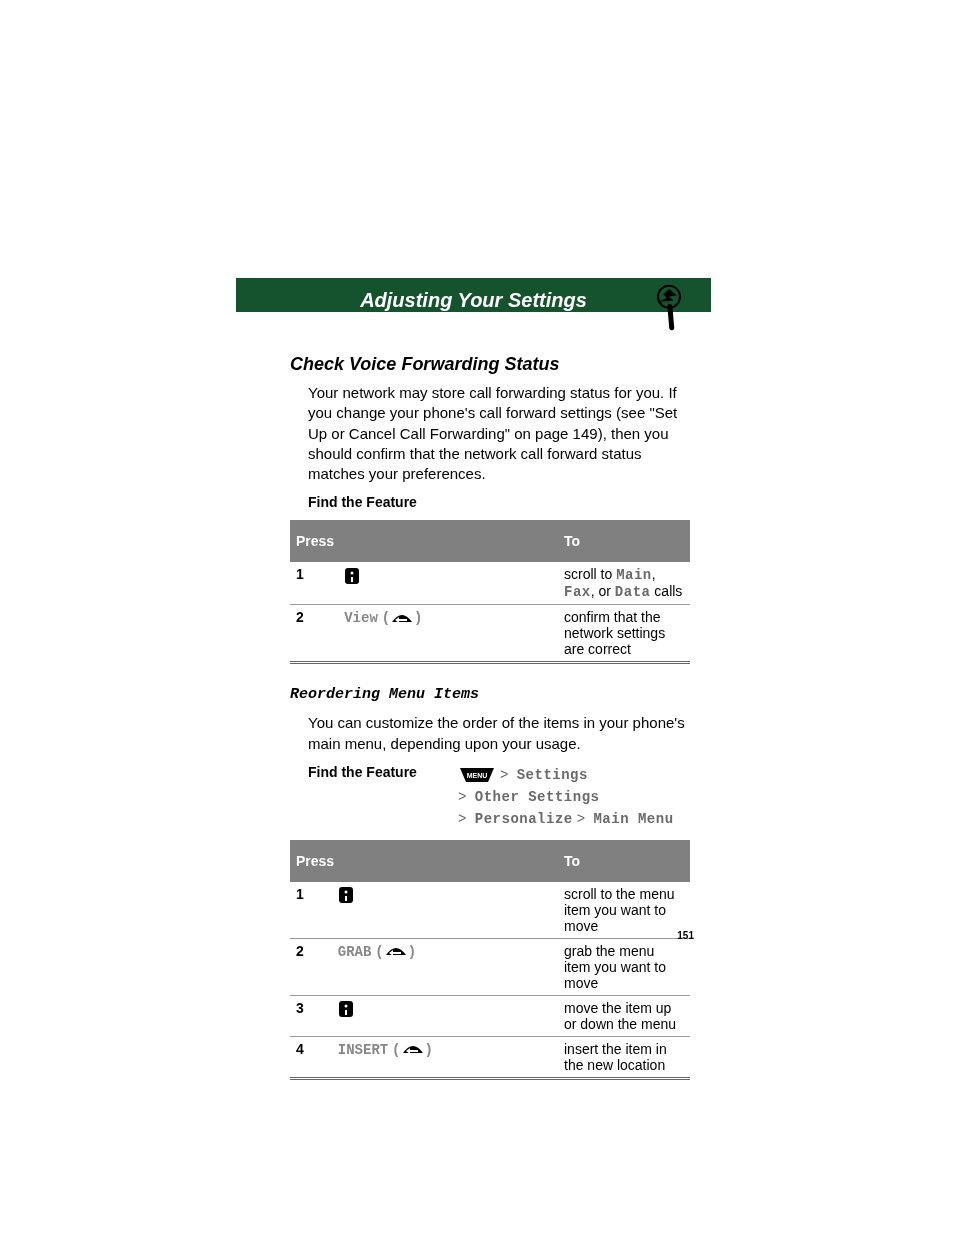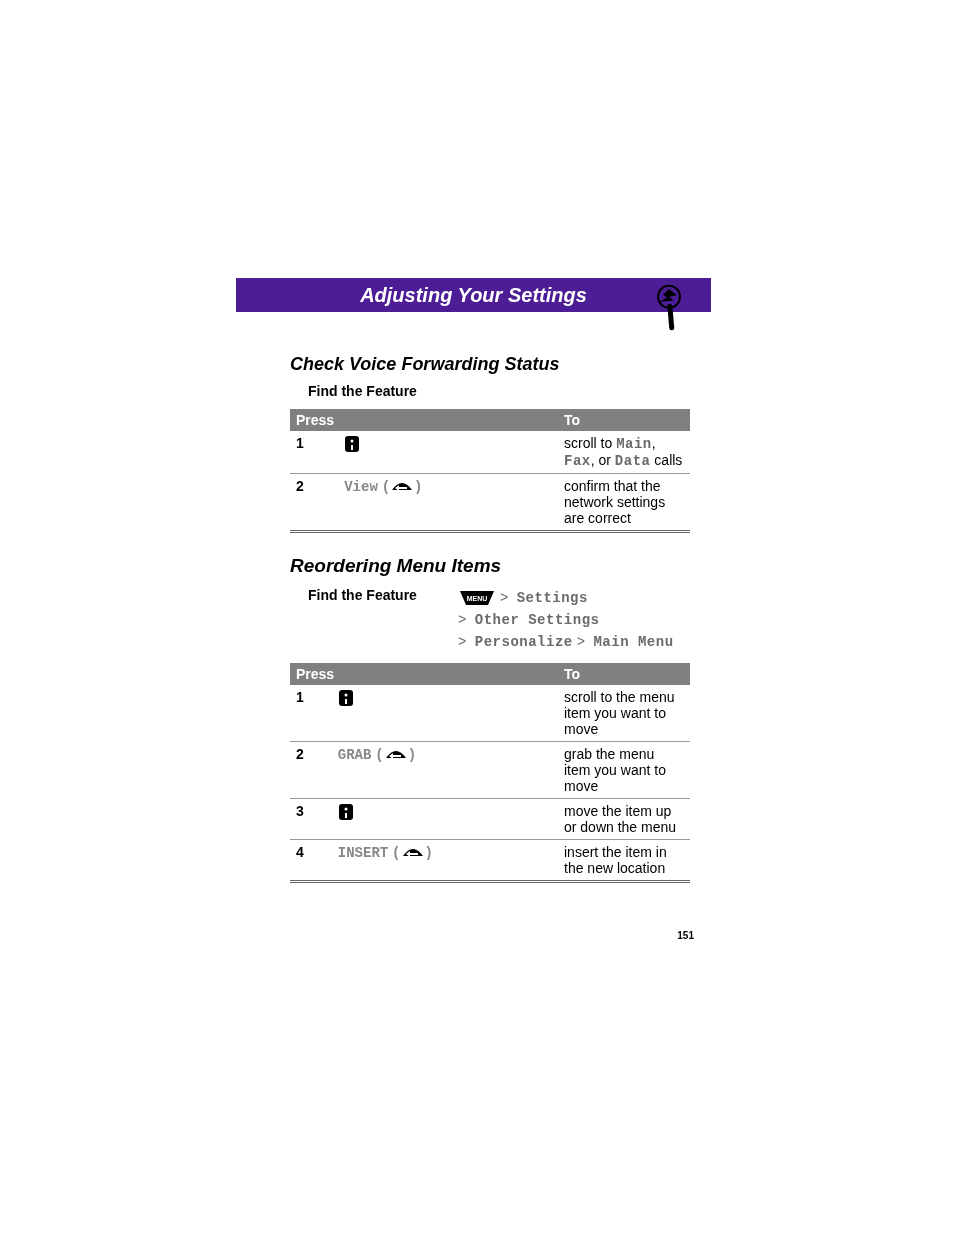--- a/index.html
+++ b/index.html
@@ -1,31 +1,31 @@
 <!DOCTYPE html>
 <html><head>
 <meta charset="utf-8">
 <style>
   html,body{margin:0;padding:0;background:#fff;color:#000;font-family:Georgia,'Times New Roman',serif}
   .page{width:954px;height:1235px;position:relative;margin:0 auto;box-sizing:border-box;padding:260px 260px 0 290px}
-  .header-bar{position:absolute;top:278px;left:236px;width:475px;height:34px;background:#4c1d95;color:#fff;font-style:italic;font-weight:bold;font-size:20px;display:flex;align-items:center;justify-content:center;font-family:Arial,Helvetica,sans-serif}
+  .header-bar{position:absolute;top:278px;left:236px;width:475px;height:34px;background:#14532d;color:#fff;font-style:italic;font-weight:bold;font-size:20px;display:flex;align-items:flex-end;justify-content:center;font-family:Arial,Helvetica,sans-serif}
   .corner-icon{position:absolute;top:280px;left:642px;width:56px;height:56px}
   .content{position:absolute;top:340px;left:290px;width:400px}
   .sub-h{font-style:italic;font-weight:bold;font-size:18px;margin:14px 0 8px 0;font-family:Arial,Helvetica,sans-serif}
-  .sec-h{font-style:italic;font-weight:bold;font-size:19px;margin:22px 0 10px 0;font-family:Liberation Sans, sans-serif}
+  .sec-h{font-style:italic;font-weight:bold;font-size:15px;margin:22px 0 10px 0;font-family:Liberation Mono, monospace}
   p.body{font-size:15px;line-height:1.35;margin:4px 0 10px 18px;font-family:Arial,Helvetica,sans-serif}
   .ftf-row{display:flex;margin:6px 0 10px 18px;font-size:14px;font-family:Arial,Helvetica,sans-serif}
   .ftf-label{font-weight:bold;width:150px;flex-shrink:0}
   .ftf-path{flex:1}
   .menu-key{display:inline-block;vertical-align:middle}
   .menu-key svg{display:block}
   .gt{font-family:'Courier New',monospace;color:#6a6a6a}
   .mono{font-family:'Courier New',monospace;color:#6a6a6a;font-weight:bold;letter-spacing:.5px}
   table.steps{width:100%;border-collapse:collapse;margin:4px 0 6px 0;font-family:Arial,Helvetica,sans-serif;font-size:14px}
-  table.steps .hdr td{background:#808080;color:#fff;font-weight:bold;padding:3px 6px}
+  table.steps .hdr td{background:#808080;color:#fff;font-weight:bold;padding:13px 6px}
   table.steps tbody tr td{padding:4px 6px;vertical-align:top;border-bottom:1px solid #999}
   table.steps tbody tr:last-child td{border-bottom:3px double #666}
   table.steps tbody tr:first-child td{border-top:none}
   table.steps thead tr td:first-child{width:22px}
   table.steps thead tr td:nth-child(2){width:120px}
   .press-col{font-weight:bold}
   .softkey{font-family:'Courier New',monospace;color:#888;font-weight:bold}
   .scroll-icon{display:inline-block;vertical-align:middle}
   .scroll-icon svg{display:block}
   .sk-icon{display:inline-block;vertical-align:middle}
@@ -47,20 +47,21 @@
         <ellipse cx="20" cy="20" rx="11" ry="11" fill="none" stroke="#000" stroke-width="2"></ellipse>
         <path d="M15 14 L25 14 L20 20 L26 20 L16 30 L19 22 L14 22 Z" fill="#000"></path>
         <path d="M27 27 L42 42" stroke="#000" stroke-width="5" stroke-linecap="round"></path>
       </g>
     </svg>
   </span>
 
   <div class="content">
 
     <div class="sub-h">Check Voice Forwarding Status</div>
+    <p class="body">Your network may store call forwarding status for you. If you change your phone's call forward settings (see "Set Up or Cancel Call Forwarding" on page 149), then you should confirm that the network call forward status matches your preferences.</p>
 
     <div class="ftf-row">
       <div class="ftf-label">Find the Feature</div>
     </div>
 
     <table class="steps">
       <thead>
         <tr class="hdr">
           <td colspan="2">Press</td>
           <td>To</td>
@@ -90,20 +91,21 @@
                   <path d="M2 10 Q12 -4 22 10 Z" fill="#000"></path>
                   <path d="M5 8 L9 5 L9 7 L17 7 L17 9 L9 9 L9 11 Z" fill="#fff"></path>
                 </svg></span><span class="softkey">)</span>
           </td>
           <td>confirm that the network settings are correct</td>
         </tr>
       </tbody>
     </table>
 
     <div class="sec-h">Reordering Menu Items</div>
+    <p class="body">You can customize the order of the items in your phone's main menu, depending upon your usage.</p>
 
     <div class="ftf-row">
       <div class="ftf-label">Find the Feature</div>
       <div class="ftf-path pline">
         <span class="menu-key">
           <svg width="38" height="14">
               <path d="M2 0 L36 0 L30 14 L8 14 Z" fill="#000"></path>
               <text x="19" y="10" font-size="7" fill="#fff" text-anchor="middle" font-family="Arial" font-weight="bold">MENU</text>
             </svg>
         </span>

